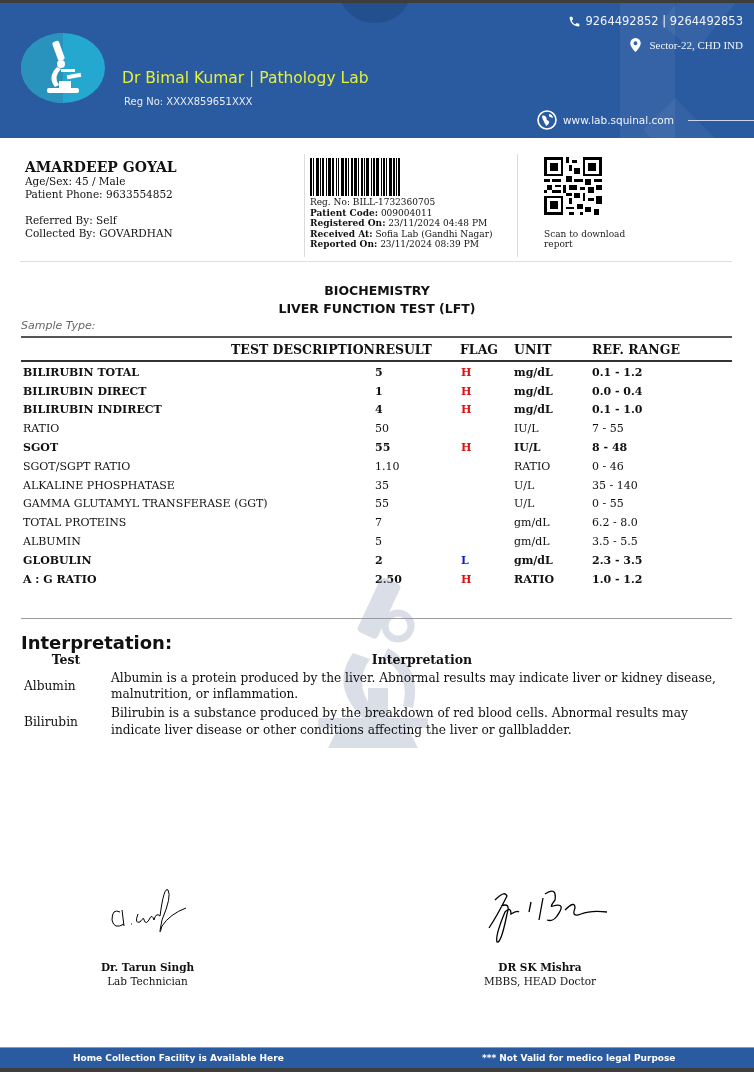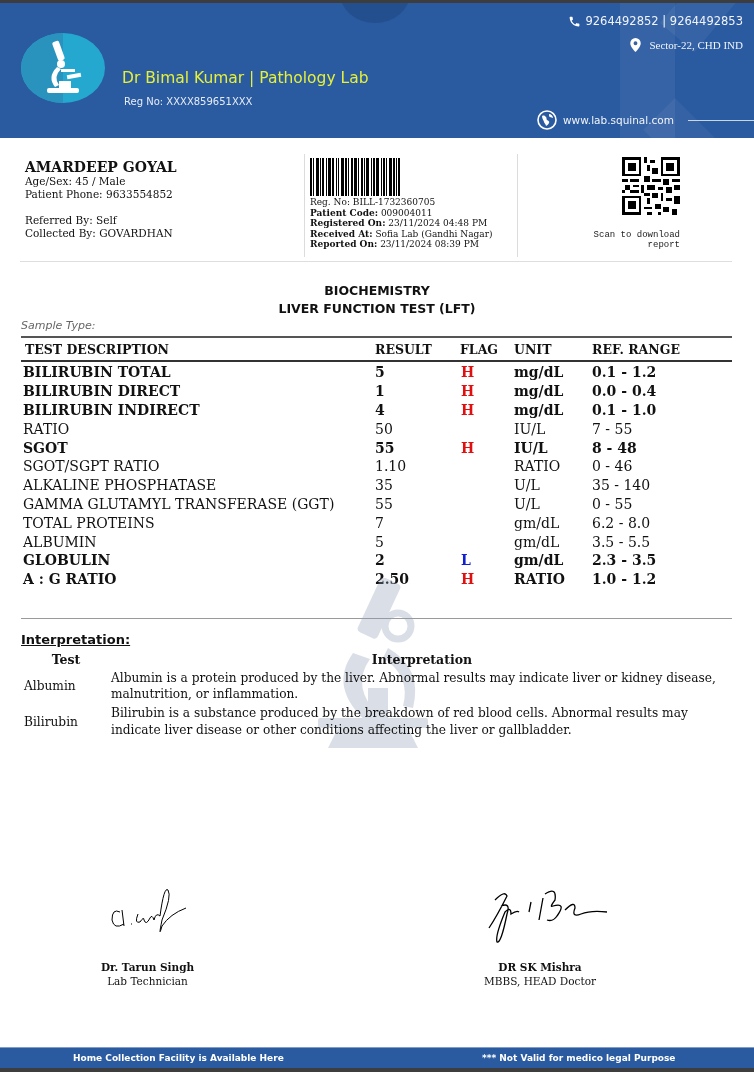--- a/index.html
+++ b/index.html
@@ -39,51 +39,51 @@
   .patient .name { font-size: 14px; font-weight: bold; line-height: 16px; }
   .patient b { font-weight: normal; }
   .patient .gap { height: 14px; }
 
   .divider-v { position: absolute; top: 154px; width: 1px; height: 103px; background: #dcdcdc; }
   .barcode-block { position: absolute; left: 310px; top: 158px; font-size: 9px; line-height: 10.5px; }
   .barcode { display: flex; height: 38px; align-items: stretch; margin-bottom: 1px; }
   .barcode span { display: block; height: 100%; background: #000; }
   .barcode i { display: block; height: 100%; }
 
-  .qr-block { position: absolute; left: 570px; top: 157px; width: 110px; text-align: right; font-family: Liberation Mono, monospace; }
+  .qr-block { position: absolute; left: 544px; top: 157px; width: 110px; text-align: left; }
   .qr { width: 58px; height: 58px; margin: 0 auto; }
   .qr-caption { font-size: 9px; margin-top: 10px; color: #222; }
 
   .sep1 { position: absolute; left: 20px; top: 261px; width: 712px; height: 1px; background: #dedede; }
 
   
   .section-title { position: absolute; left: 0; width: 754px; text-align: center; font-family: "DejaVu Sans", sans-serif; font-weight: bold; font-size: 12.5px; }
   .sample-type { position: absolute; left: 21px; top: 319px; font-family: "DejaVu Sans", sans-serif; font-style: italic; font-size: 11px; color: #666; }
 
   
   .results { position: absolute; left: 21px; top: 336px; width: 711px; }
   .results .thead { height: 26px; border-top: 2px solid #555; border-bottom: 2px solid #333; display: flex; align-items: center; font-weight: bold; font-size: 12.5px; }
-  .row { display: flex; height: 18.8px; align-items: center; font-size: 14px; }
+  .row { display: flex; height: 18.8px; align-items: center; font-size: 11px; }
   .row.bold { font-weight: bold; }
   .c-desc { width: 354px; padding-left: 2px; }
   .c-res { width: 83px; }
   .c-flag { width: 56px; padding-left: 3px; }
   .c-unit { width: 78px; }
   .c-ref { width: 130px; }
-  .thead .c-desc { padding-left: 4px; }
+  .thead .c-desc { padding-left: 4px; text-align: right; }
   .thead .c-flag { padding-left: 2px; }
   .flag-H { color: #e01010; }
   .flag-L { color: #1020d0; }
   .sep2 { position: absolute; left: 21px; top: 618px; width: 711px; height: 1px; background: #9a9a9a; }
 
   
   .watermark { position: absolute; left: 318px; top: 578px; width: 110px; height: 170px; opacity: 0.32; pointer-events: none; }
 
   
-  .interp-title { position: absolute; left: 21px; top: 632px; font-family: "DejaVu Sans", sans-serif; font-weight: bold; font-size: 13px; text-decoration: underline; }
+  .interp-title { position: absolute; left: 21px; top: 632px; font-family: "DejaVu Sans", sans-serif; font-weight: bold; font-size: 18px; }
   .interp { position: absolute; left: 21px; top: 652px; width: 712px; font-size: 12.2px; line-height: 16.2px; }
   .interp .ihead { display: flex; font-weight: bold; font-size: 12.5px; height: 18px; }
   .interp .ihead .t { width: 90px; text-align: center; }
   .interp .ihead .d { flex: 1; text-align: center; }
   .irow { display: flex; align-items: center; margin-bottom: 3px; }
   .irow .t { width: 90px; padding-left: 3px; }
   .irow .d { flex: 1; }
 
   
   .sig { position: absolute; text-align: center; font-size: 10.5px; line-height: 14px; }

